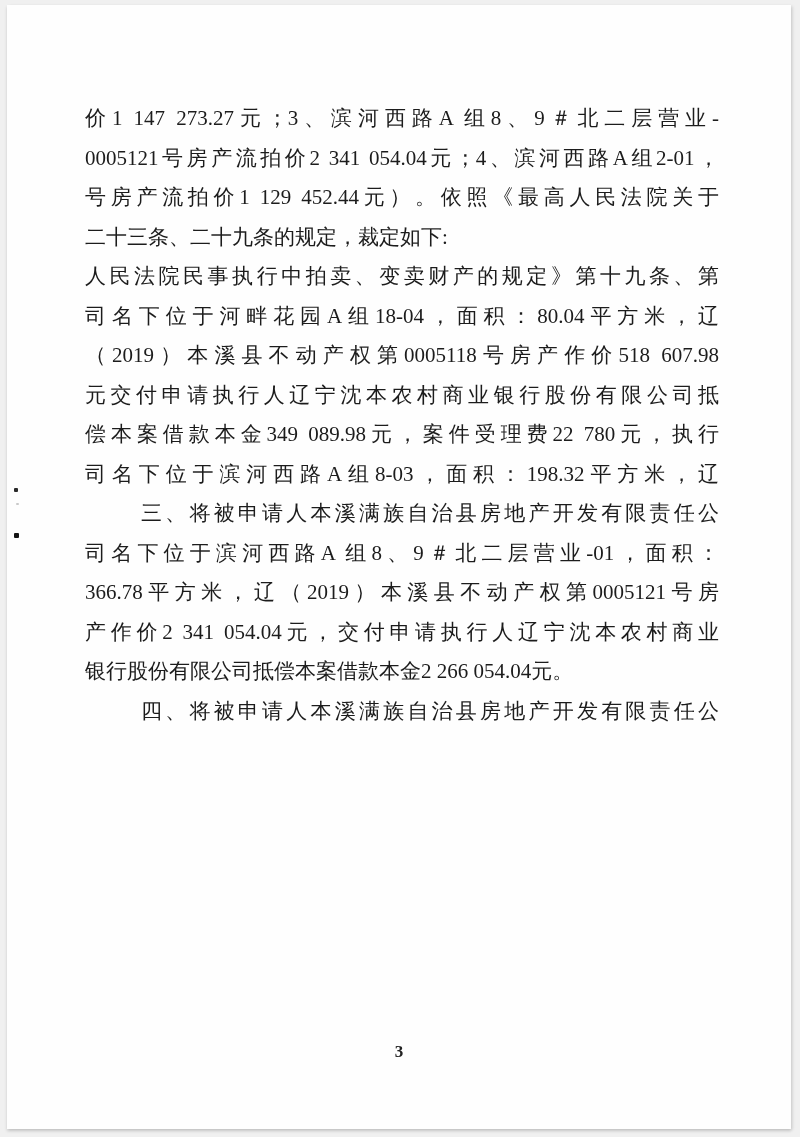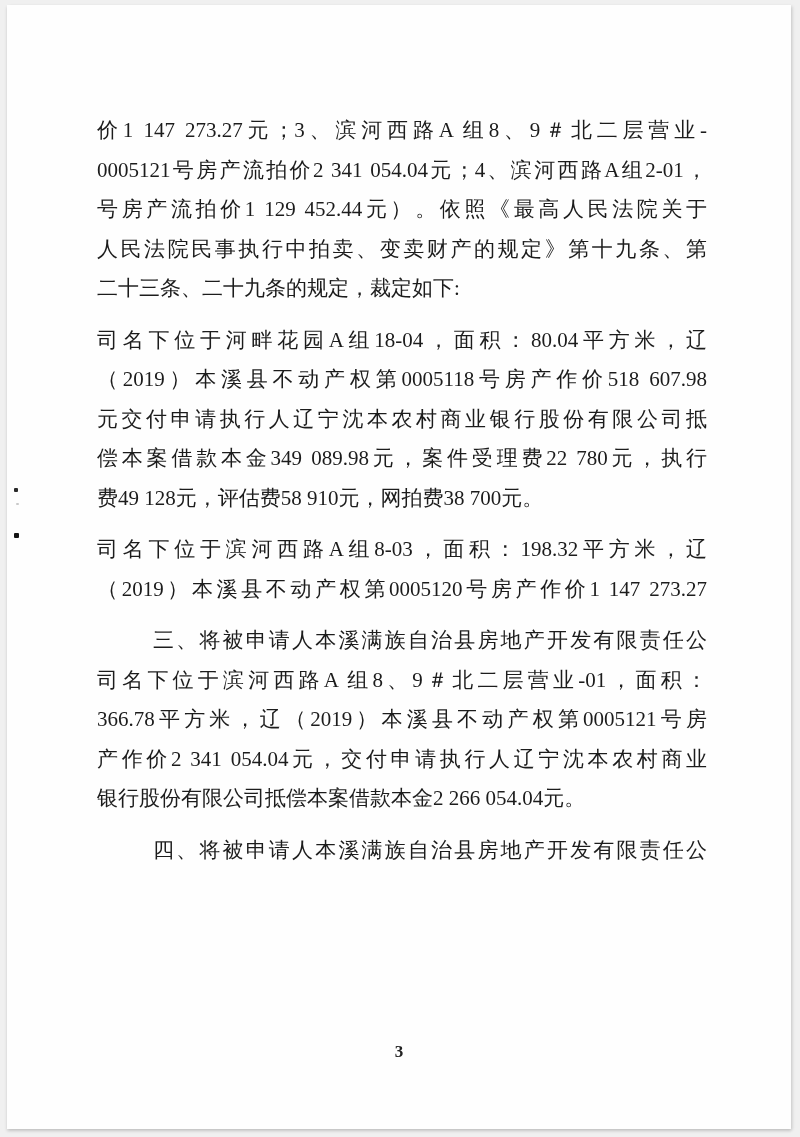--- a/index.html
+++ b/index.html
@@ -23,21 +23,21 @@
     background: #fefefe;
     box-shadow: 0 2px 3px rgba(0,0,0,0.15), 2px 1px 3px rgba(0,0,0,0.08);
   }
   .doc-body {
     position: absolute;
     top: 94px;
     left: 78px;
     width: 634px;
   }
   .paragraph {
-    margin: 12px;
+    margin: 0;
     padding: 0;
   }
   .line {
     font-size: 21px;
     line-height: 39.5px;
     height: 39.5px;
     color: #1c1c1c;
     text-align: justify;
     text-align-last: justify;
     text-justify: inter-character;
@@ -69,33 +69,31 @@
 </style>
 </head>
 <body>
 
 <div class="paper">
   <div class="doc-body">
       <div class="paragraph">
         <div class="line">价1 147 273.27元；3、滨河西路A 组8、9＃北二层营业-</div>
         <div class="line">0005121号房产流拍价2 341 054.04元；4、滨河西路A组2-01，</div>
         <div class="line">号房产流拍价1 129 452.44元）。依照《最高人民法院关于</div>
+        <div class="line last">二十三条、二十九条的规定，裁定如下:</div>
         <div class="line">人民法院民事执行中拍卖、变卖财产的规定》第十九条、第</div>
-        <div class="line last">二十三条、二十九条的规定，裁定如下:</div>
       </div>
       <div class="paragraph">
         <div class="line">司名下位于河畔花园A组18-04，面积：80.04平方米，辽</div>
         <div class="line">（2019）本溪县不动产权第0005118号房产作价518 607.98</div>
         <div class="line">元交付申请执行人辽宁沈本农村商业银行股份有限公司抵</div>
         <div class="line">偿本案借款本金349 089.98元，案件受理费22 780元，执行</div>
-        <div class="line last">费49 128元，评估费58 910元，网拍费38 700元。</div>
       </div>
       <div class="paragraph">
         <div class="line">司名下位于滨河西路A组8-03，面积：198.32平方米，辽</div>
-        <div class="line">（2019）本溪县不动产权第0005120号房产作价1 147 273.27</div>
       </div>
       <div class="paragraph">
         <div class="line indent">三、将被申请人本溪满族自治县房地产开发有限责任公</div>
         <div class="line">司名下位于滨河西路A 组8、9＃北二层营业-01，面积：</div>
         <div class="line">366.78平方米，辽（2019）本溪县不动产权第0005121号房</div>
         <div class="line">产作价2 341 054.04元，交付申请执行人辽宁沈本农村商业</div>
         <div class="line last">银行股份有限公司抵偿本案借款本金2 266 054.04元。</div>
       </div>
       <div class="paragraph">
         <div class="line indent">四、将被申请人本溪满族自治县房地产开发有限责任公</div>

